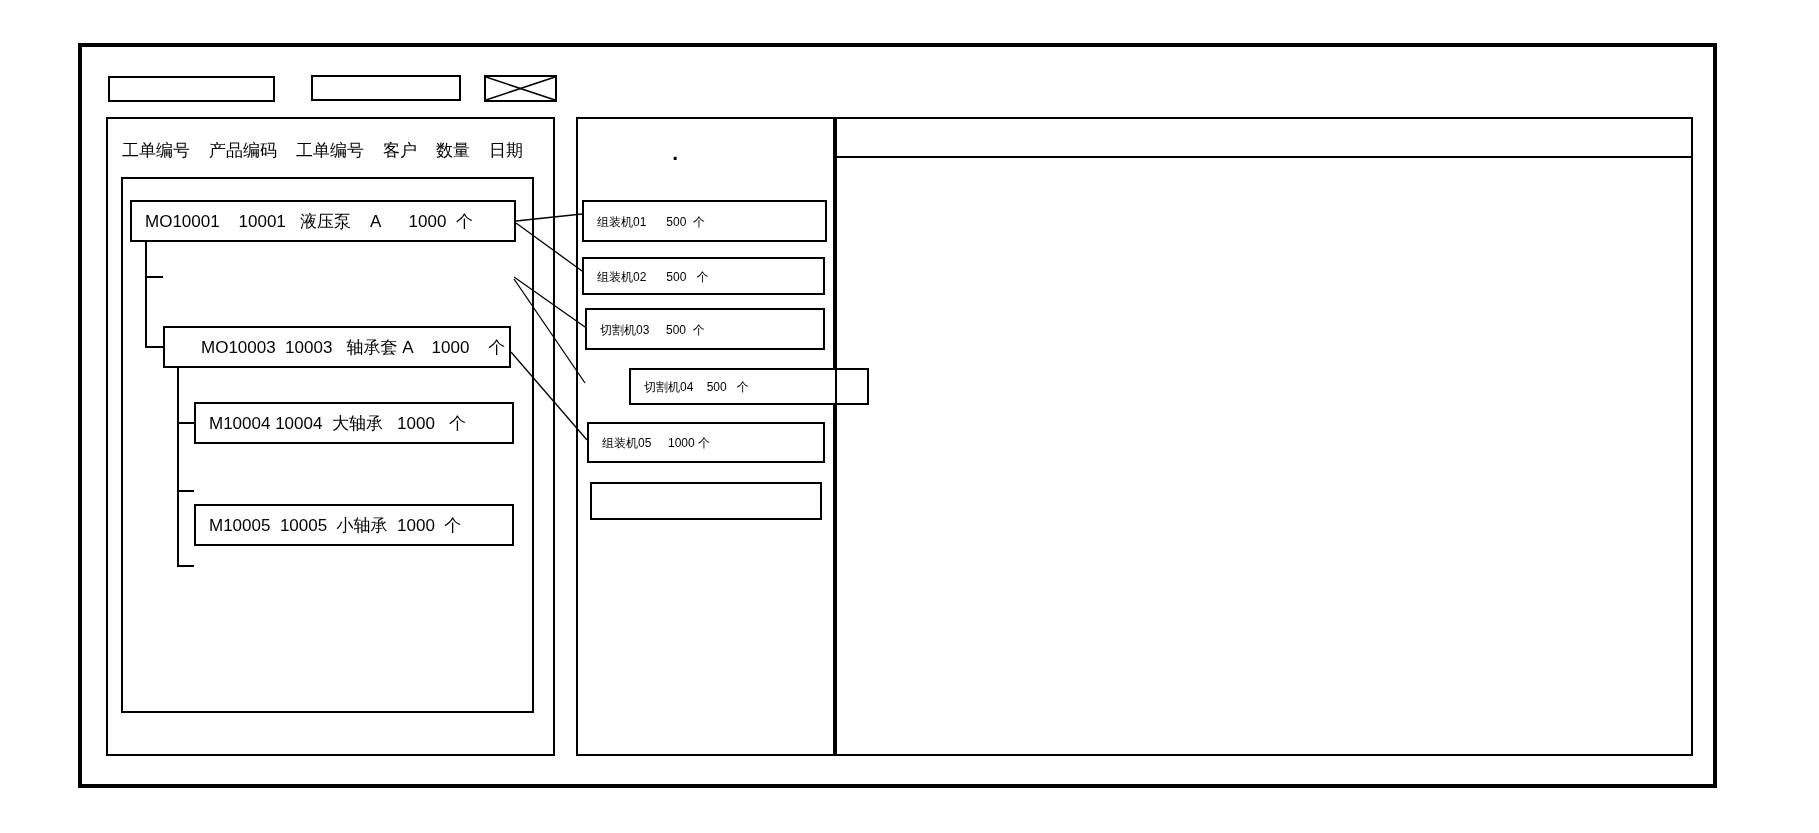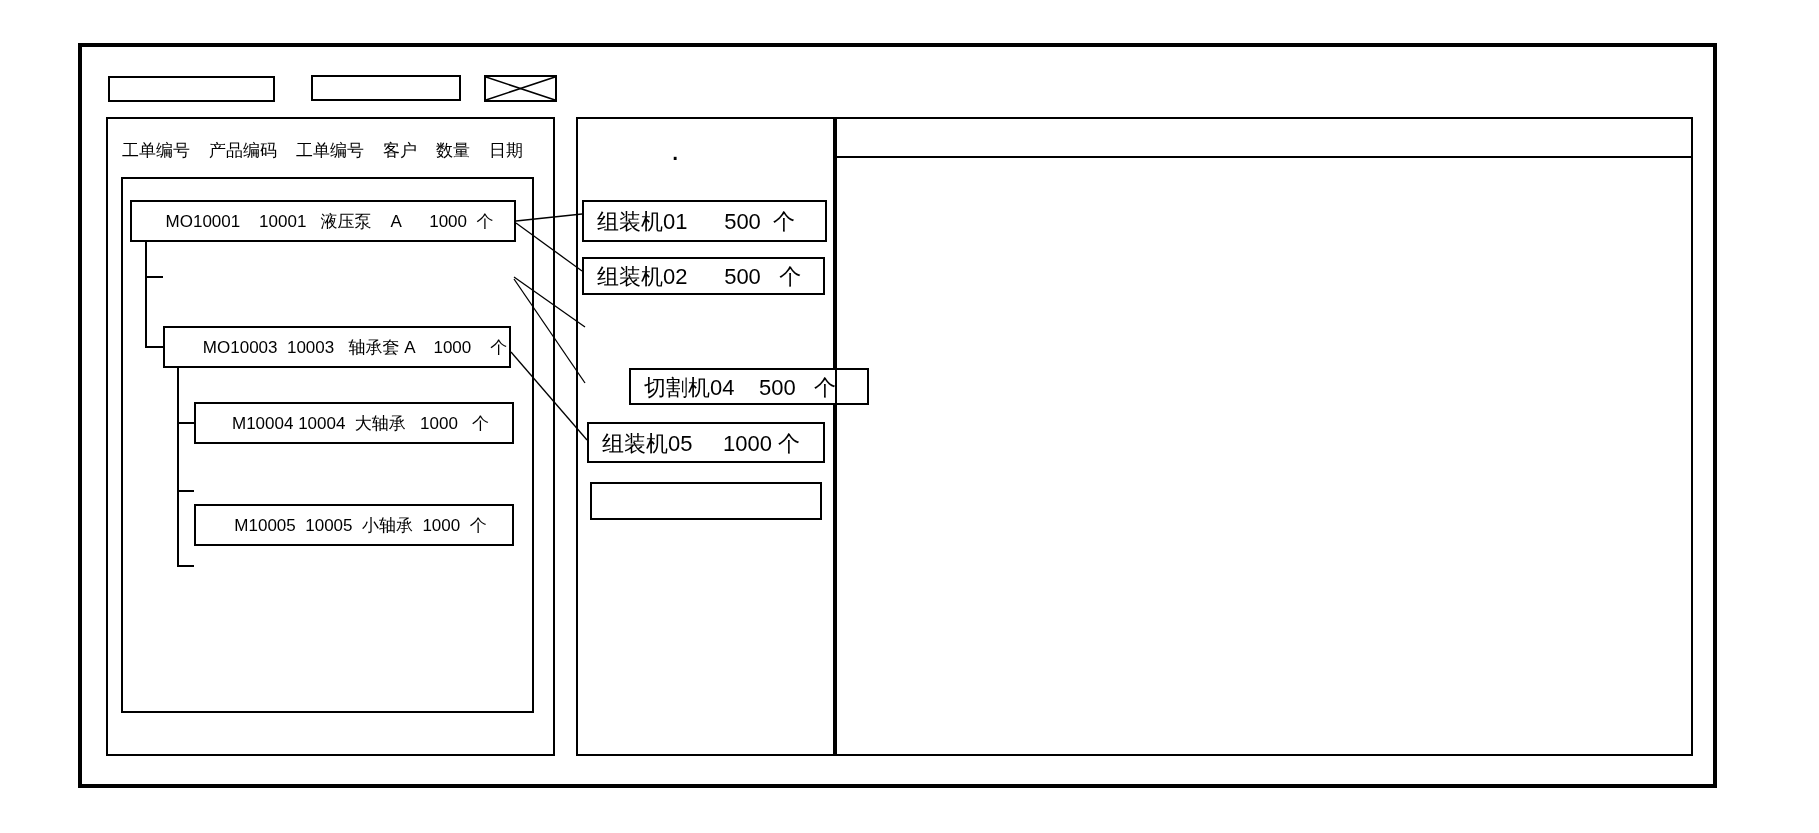--- a/index.html
+++ b/index.html
@@ -7,31 +7,31 @@
   #page{position:relative;width:1819px;height:833px;background:#fff;overflow:hidden;}
   .abs{position:absolute;box-sizing:border-box;}
   #outer-frame{left:78px;top:43px;width:1639px;height:745px;border:4px solid #000;background:#fff;}
   .wire-rect{border:2px solid #000;background:#fff;}
   #input-a{left:108px;top:76px;width:167px;height:26px;}
   #input-b{left:311px;top:75px;width:150px;height:26px;}
   #xbox{left:484px;top:75px;width:73px;height:27px;}
   #order-panel{left:106px;top:117px;width:449px;height:639px;border:2px solid #000;}
   #header-row{left:122px;top:140px;height:22px;display:flex;gap:19px;font-size:17px;line-height:22px;white-space:nowrap;}
   #tree-container{left:121px;top:177px;width:413px;height:536px;border:2px solid #000;}
-  .node-box{border:2px solid #000;background:#fff;font-size:17px;white-space:pre;padding-left:13px;overflow:hidden;text-align:center;}
+  .node-box{border:2px solid #000;background:#fff;font-size:17px;white-space:pre;padding-left:13px;overflow:hidden;}
   #node-1{left:130px;top:200px;width:386px;height:42px;line-height:40px;}
   #node-2{left:163px;top:256px;width:351px;height:42px;line-height:40px;}
   #node-3{left:163px;top:326px;width:348px;height:42px;line-height:40px;padding-left:36px;}
   #node-4{left:194px;top:402px;width:320px;height:42px;line-height:40px;}
   #node-5{left:194px;top:470px;width:320px;height:42px;line-height:40px;margin-top:34px;}
   #node-6{left:194px;top:545px;width:320px;height:42px;line-height:40px;}
   #machine-panel{left:576px;top:117px;width:259px;height:639px;border:2px solid #000;}
   #right-panel{left:835px;top:117px;width:858px;height:639px;border:2px solid #000;}
   #right-panel-divider{left:835px;top:156px;width:858px;height:2px;background:#000;}
-  .machine-box{border:2px solid #000;background:#fff;font-size:22px;white-space:pre;padding-left:13px;overflow:hidden;}
+  .machine-box{border:2px solid #000;background:#fff;font-size:12px;white-space:pre;padding-left:13px;overflow:hidden;}
   #machine-1{left:582px;top:200px;width:245px;height:42px;line-height:40px;}
   #machine-2{left:582px;top:257px;width:243px;height:38px;line-height:36px;}
   #machine-3{left:585px;top:308px;width:240px;height:42px;line-height:40px;}
   #machine-4{left:585px;top:368px;width:240px;height:37px;line-height:35px;margin-left:44px;}
   #machine-5{left:587px;top:422px;width:238px;height:41px;line-height:39px;}
   #machine-6{left:590px;top:482px;width:232px;height:38px;line-height:36px;}
   #stray-dot{left:671px;top:138px;width:14px;height:24px;font-size:30px;line-height:24px;}
   #overlay{left:0;top:0;width:1819px;height:833px;pointer-events:none;}
 </style>
 </head>
@@ -59,20 +59,21 @@
   <div id="node-1" class="abs node-box">MO10001    10001   液压泵    A      1000  个</div>
   <div id="node-3" class="abs node-box">MO10003  10003   轴承套 A    1000    个</div>
   <div id="node-4" class="abs node-box">M10004 10004  大轴承   1000   个</div>
   <div id="node-5" class="abs node-box">M10005  10005  小轴承  1000  个</div>
 
   <div id="machine-panel" class="abs"></div>
   <span id="stray-dot" class="abs">.</span>
 
   <div id="machine-1" class="abs machine-box">组装机01      500  个</div>
   <div id="machine-2" class="abs machine-box">组装机02      500   个</div>
+  <div id="machine-3" class="abs machine-box">切割机03     500  个</div>
   <div id="machine-4" class="abs machine-box">切割机04    500   个</div>
   <div id="machine-5" class="abs machine-box">组装机05     1000 个</div>
   <div id="machine-6" class="abs machine-box"></div>
 
   <div id="right-panel" class="abs"></div>
   <div id="right-panel-divider" class="abs"></div>
 
   <svg id="overlay" class="abs" viewBox="0 0 1819 833" xmlns="http://www.w3.org/2000/svg">
 
     <line x1="486" y1="77" x2="555" y2="100" stroke="#000" stroke-width="1.6"></line>

